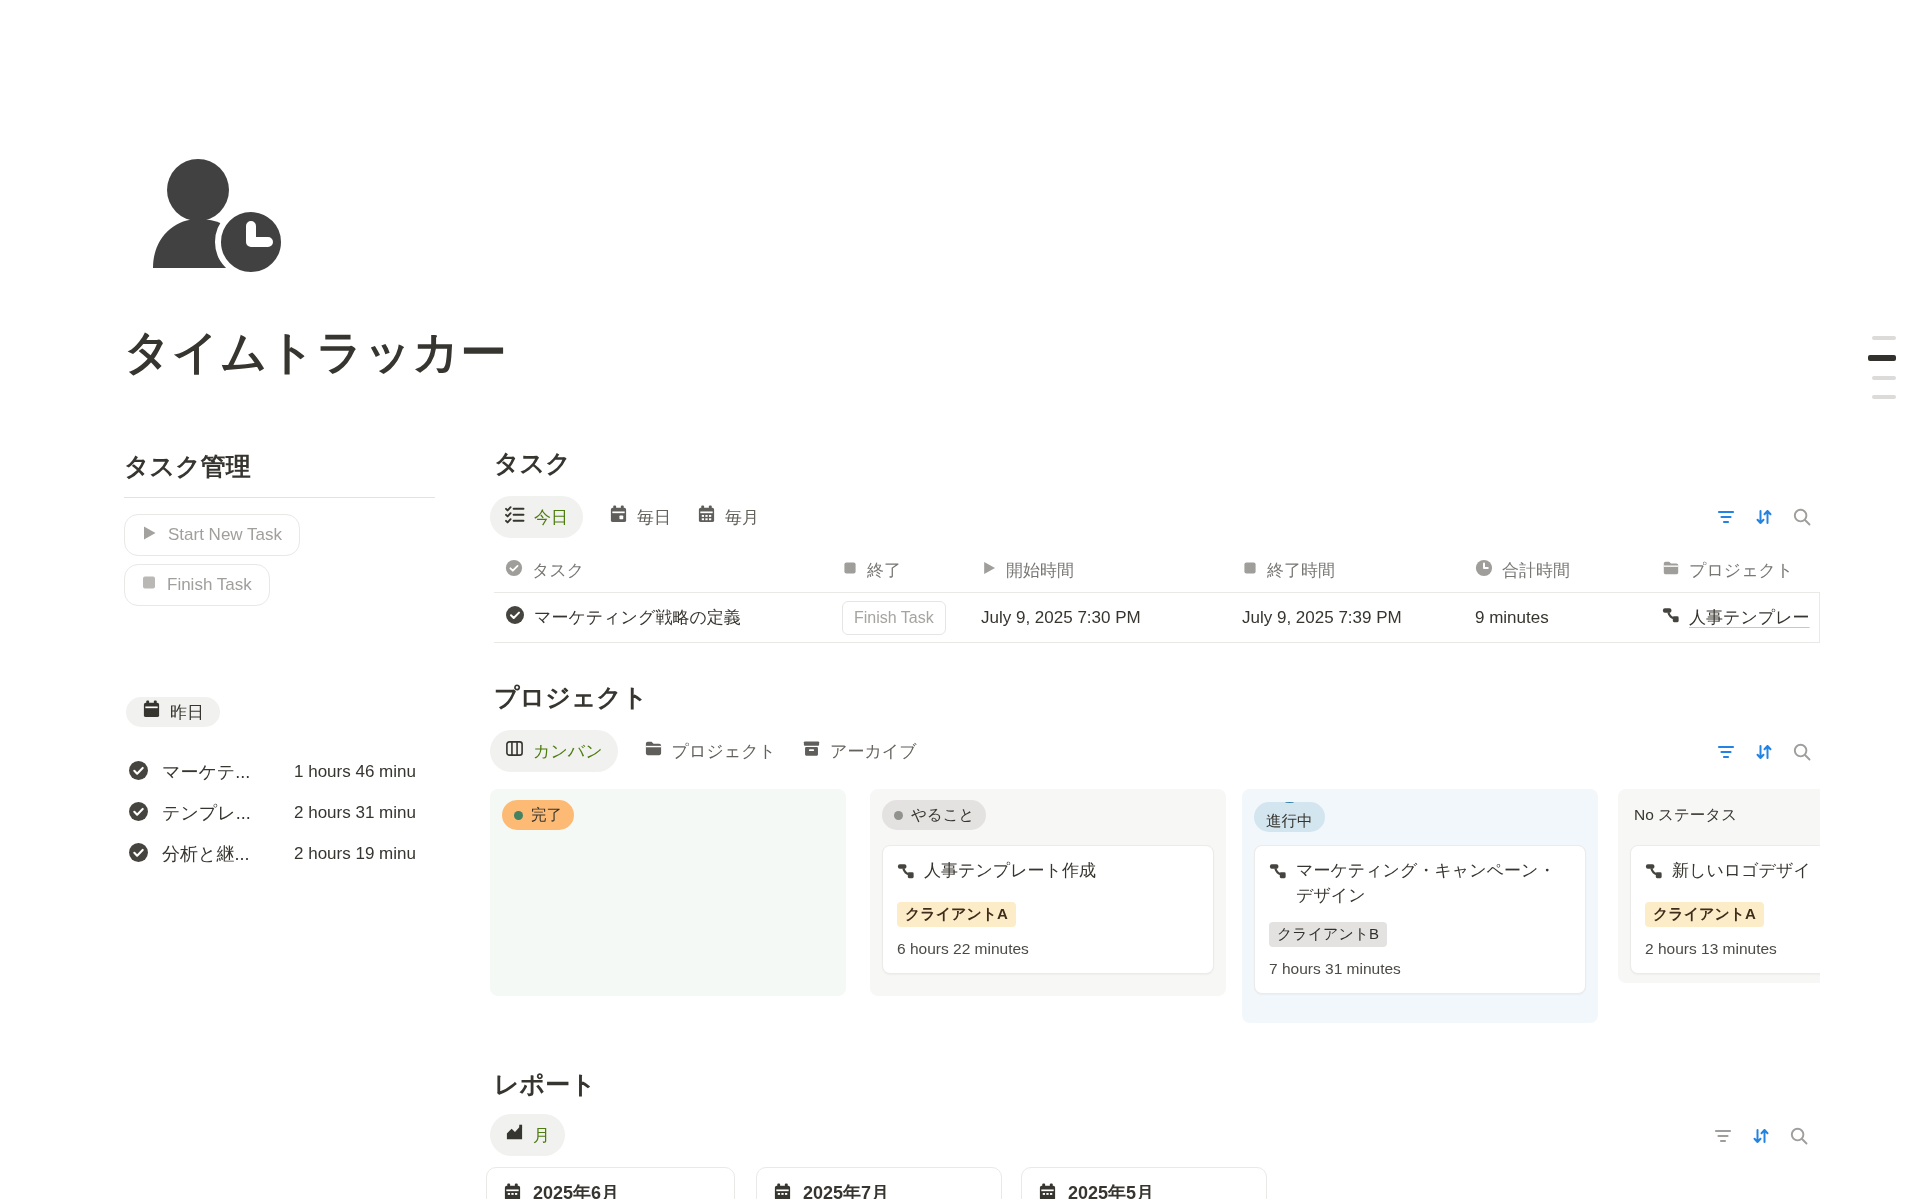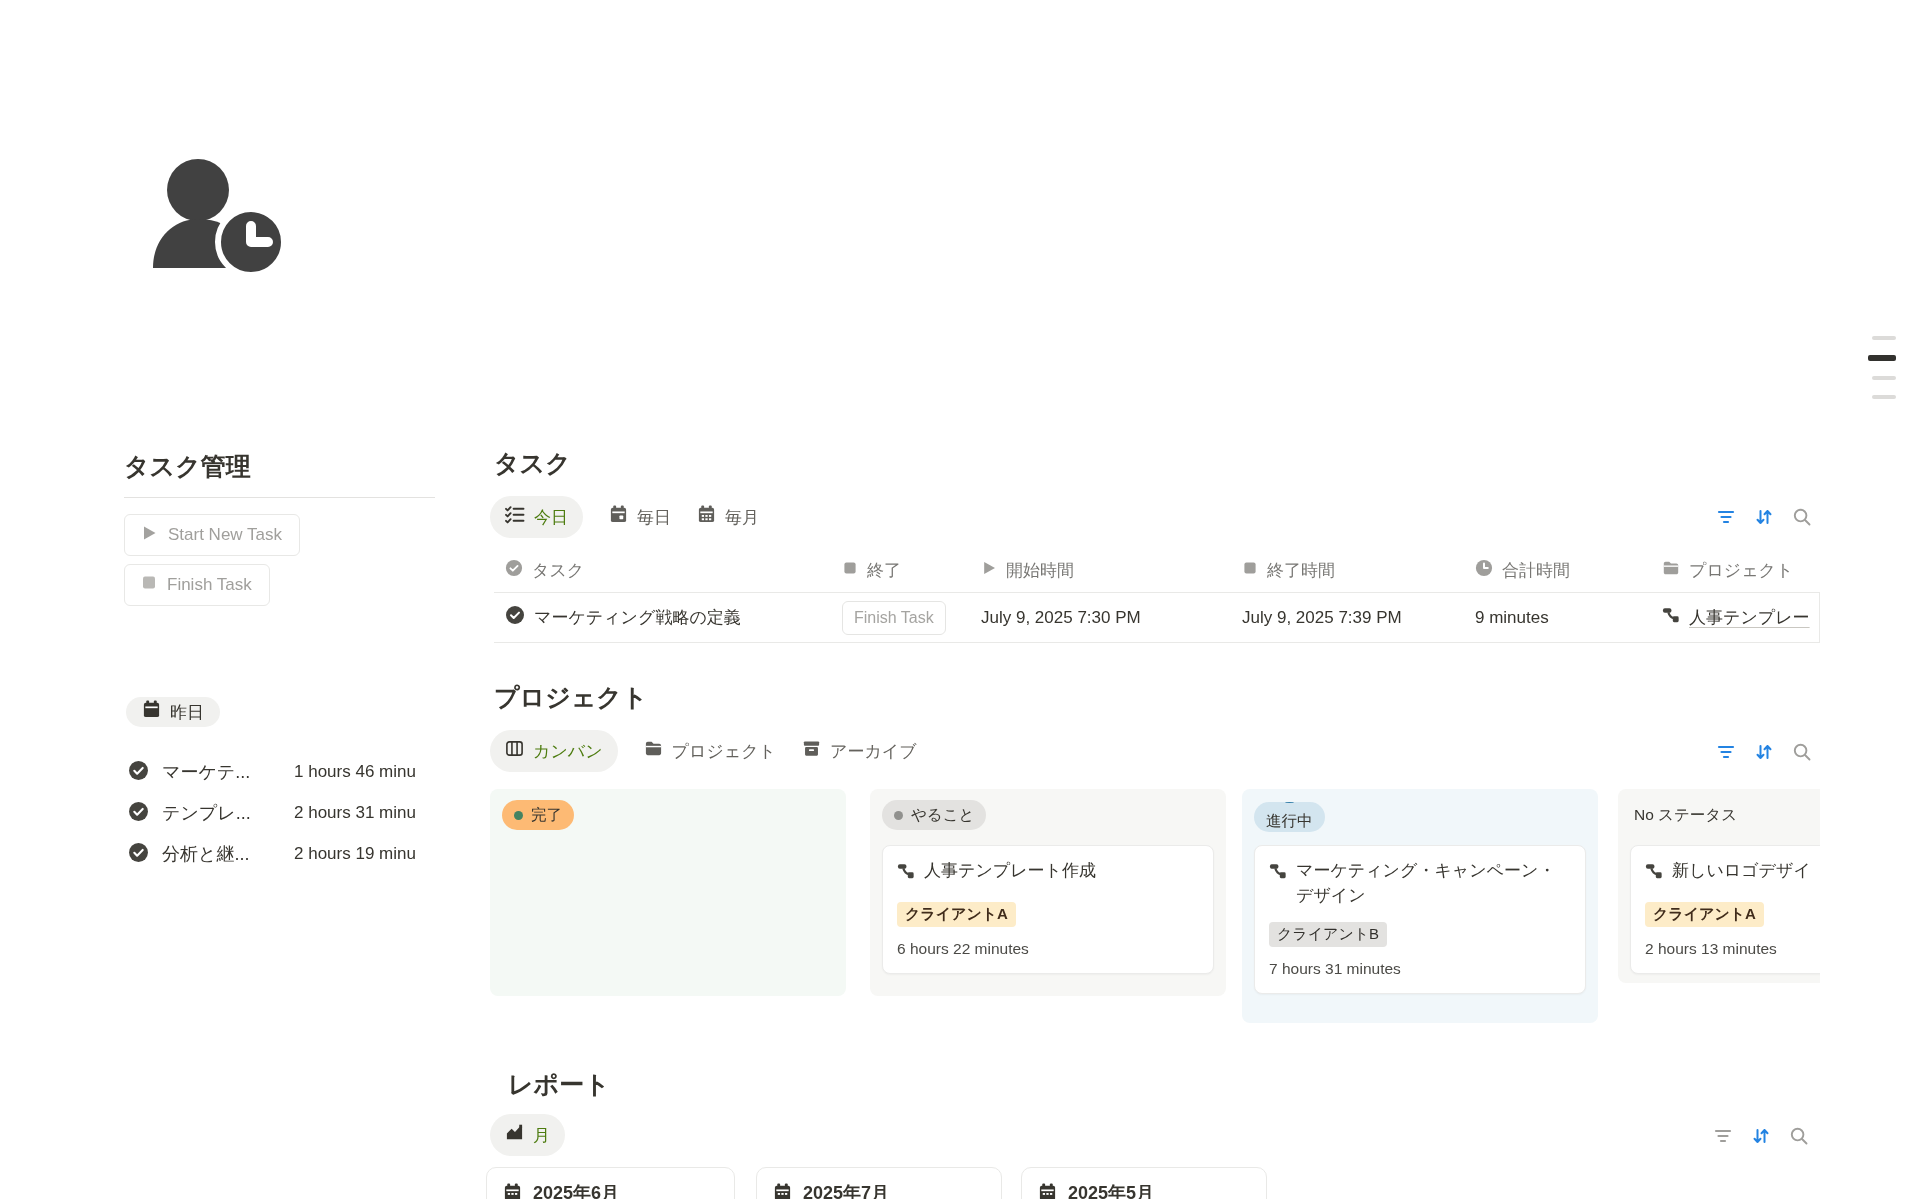--- a/index.html
+++ b/index.html
@@ -13,21 +13,21 @@
 
   
   .page-icon { left:148px; top:156px; width:140px; height:120px; }
   .page-title { left:124px; top:322px; font-size:46px; font-weight:700; letter-spacing:1px; }
 
   
   .sb-heading { left:124px; top:450px; font-size:24px; font-weight:700; }
   .sb-divider { left:124px; top:497px; width:311px; height:1px; background:#e3e2e0; }
   .sb-btn {
     display:inline-flex; align-items:center; gap:11px; height:42px; padding:0 17px;
-    border:1px solid #e8e8e6; border-radius:6px; background:#fff;
+    border:1px solid #e8e8e6; border-radius:14px; background:#fff;
     color:#a09f9c; font-size:17px; cursor:pointer;
   }
   .btn-start { left:124px; top:514px; }
   .btn-finish { left:124px; top:564px; }
   .pill {
     display:inline-flex; align-items:center; gap:9px; height:30px; padding:0 16px;
     border-radius:21px; background:#f1f1ef; font-size:17px; font-weight:500; color:#37352f;
   }
   .yesterday-pill { left:126px; top:697px; }
   .sb-entry { left:128px; width:306px; height:32px; display:flex; align-items:center; }
@@ -107,20 +107,21 @@
 <div class="page">
 
   <div class="abs page-icon">
     <svg width="140" height="120" viewBox="0 0 140 120">
       <circle cx="50" cy="34" r="31" fill="#414141"></circle>
       <path d="M5 112 C5 82 26 63 50 63 C69 63 83 70 90 81 L90 112 Z" fill="#414141"></path>
       <circle cx="103" cy="86" r="33" fill="#414141" stroke="#ffffff" stroke-width="6"></circle>
       <path d="M103 70 L103 86 L120 86" fill="none" stroke="#ffffff" stroke-width="10" stroke-linecap="round" stroke-linejoin="round"></path>
     </svg>
   </div>
+  <h1 class="abs page-title">タイムトラッカー</h1>
 
   <h2 class="abs sb-heading h2">タスク管理</h2>
   <div class="abs sb-divider"></div>
 
   <button class="abs sb-btn btn-start">
     <span>
       <svg width="15" height="16" viewBox="0 0 15 16">
           <polygon points="2,1.5 13.5,8 2,14.5" fill="#a3a29f"></polygon>
         </svg>
     </span>
@@ -416,21 +417,21 @@
               </svg></span>
           <span style="white-space:nowrap">新しいロゴデザイ</span>
         </div>
         <span class="tag tag-yellow">クライアントA</span>
         <div class="time">2 hours 13 minutes</div>
       </div>
     </div>
 
   </div>
 
-  <h2 class="abs h2" style="left:508px;top:1068px">レポート</h2>
+  <h2 class="abs h2" style="left:494px;top:1068px">レポート</h2>
 
   <div class="abs tabs" style="left:490px;top:1114px">
     <div class="tab active">
       <span>
         <svg width="19" height="19" viewBox="0 0 20 20">
             <path d="M2 17 L2 11 L7 6 L10.5 9.5 L15.5 4 L18 4 L18 17 Z" fill="#37352f"></path>
             <rect x="15" y="1.8" width="3" height="3" fill="#37352f"></rect>
           </svg>
       </span>
       <span>月</span>

